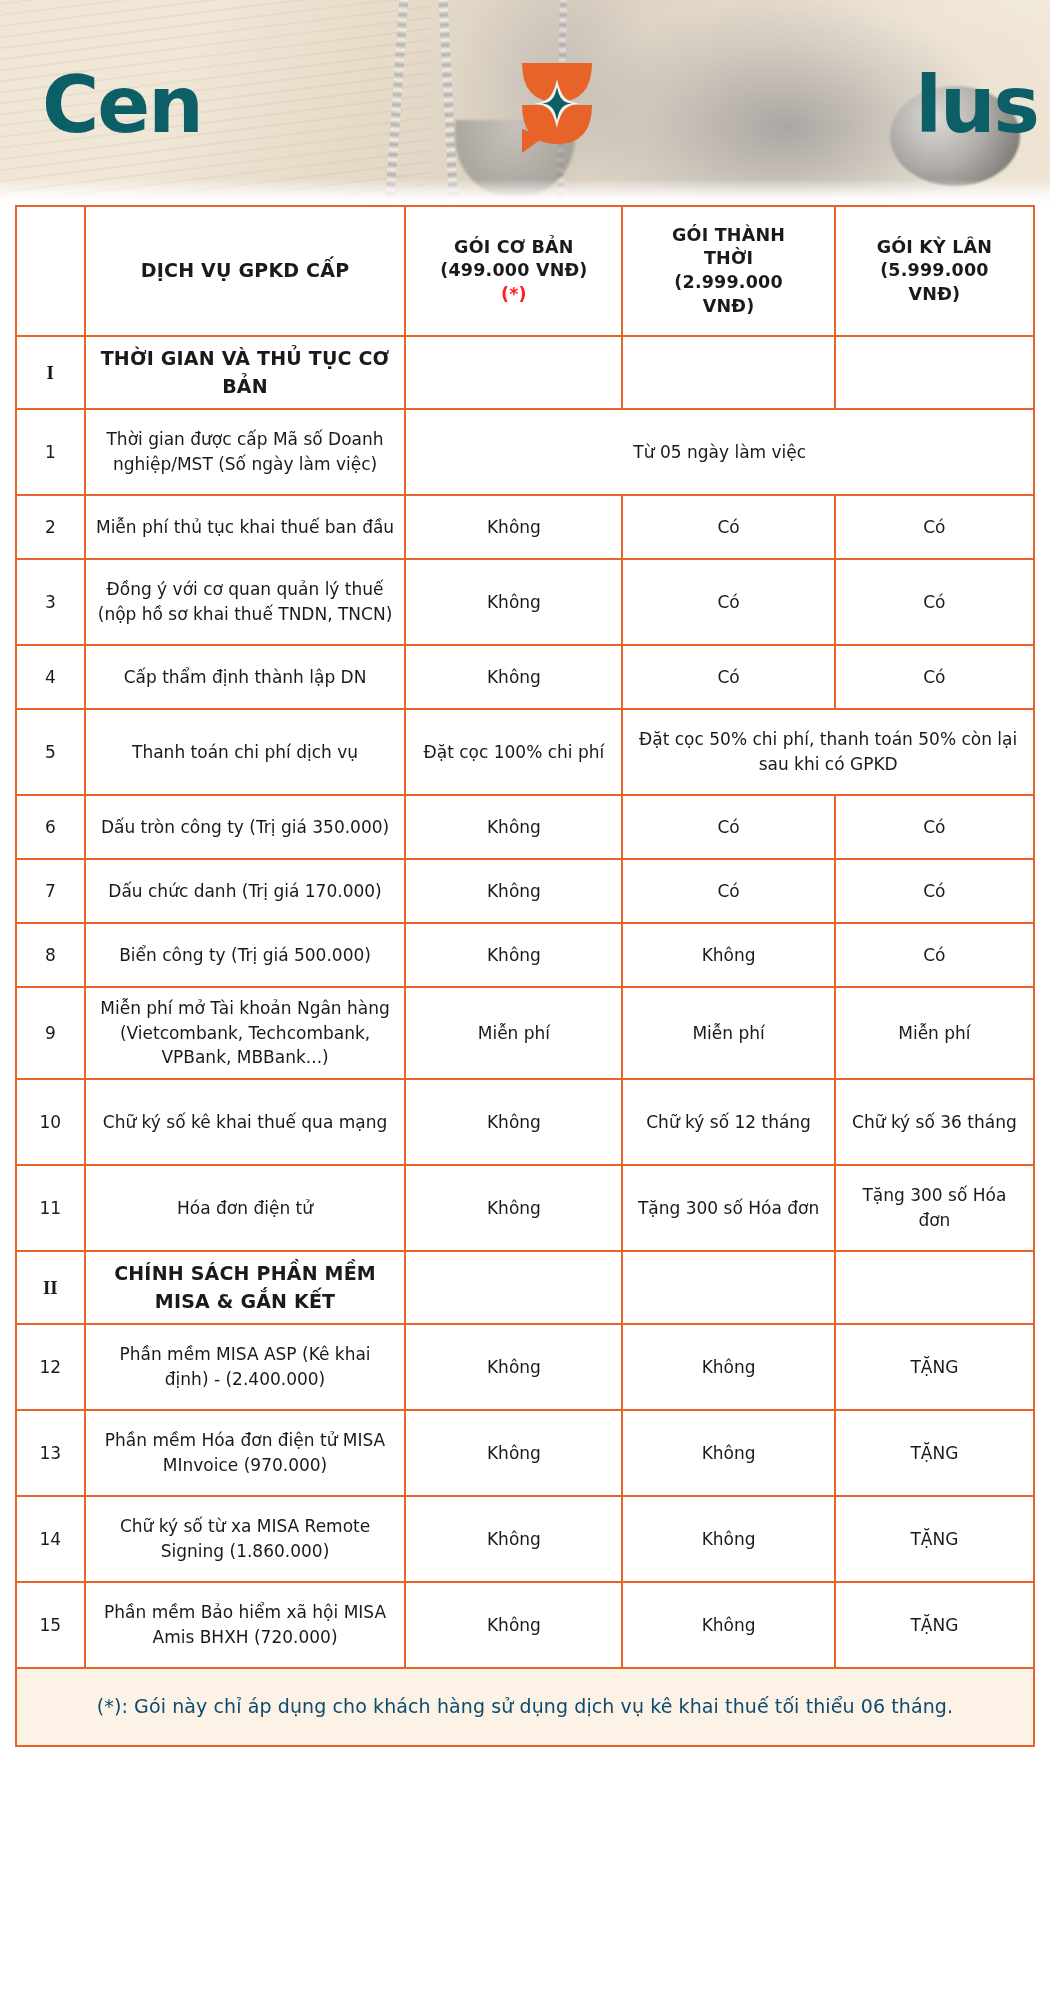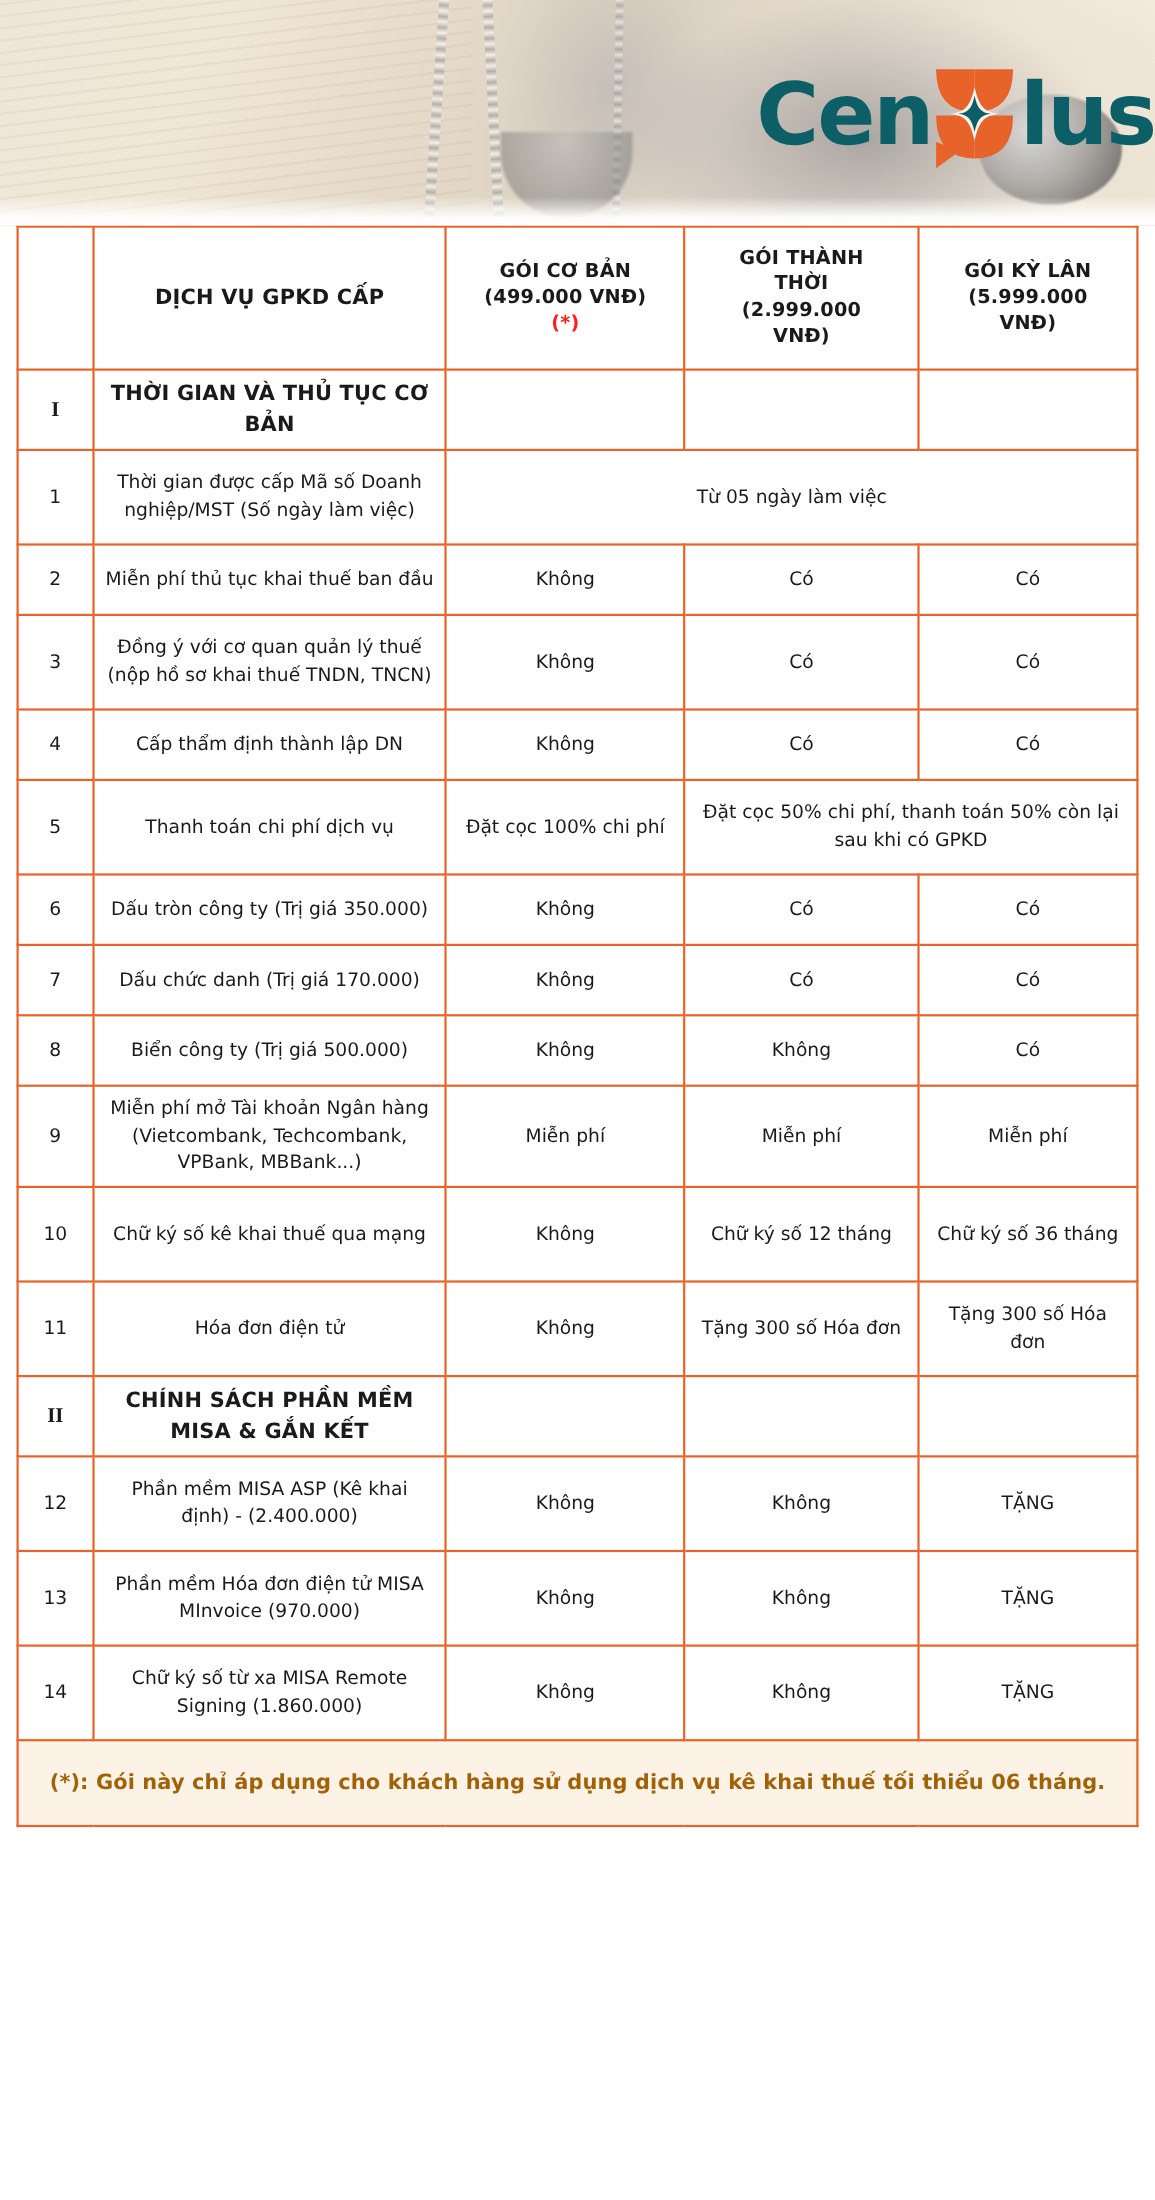--- a/index.html
+++ b/index.html
@@ -89,26 +89,26 @@
   .banner-fade {
     position: absolute;
     left: 0; right: 0; bottom: 0;
     height: 26px;
     background: linear-gradient(to bottom, rgba(255,255,255,0) 0%, rgba(255,255,255,0.92) 72%, #ffffff 100%);
   }
 
   
   .logo {
     position: absolute;
-    left: 0; right: 0;
+    left: 0; right: 12px;
     top: 55px;
     height: 100px;
     display: flex;
     align-items: center;
-    justify-content: flex-end;
+    justify-content: space-between;
     z-index: 5;
     padding-left: 42px;
   }
   .logo-text {
     font-family: "DejaVu Sans", sans-serif;
     font-weight: 700;
     font-size: 78px;
     letter-spacing: -2px;
     color: #0c5f66;
     line-height: 1;
@@ -186,22 +186,22 @@
     margin-top: 12px;
   }
   tr.section td { height: 56px; }
 
   tr.body td { height: 64px; }
   tr.body.tall td { height: 86px; }
 
   
   tr.note td {
     background: #fdf2e6;
-    color: #a16207;
-    font-weight: 700;
+    color: #0c4a6e;
+    font-weight: 400;
     font-size: 19px;
     height: 78px;
     border: 2px solid #e8632a;
     letter-spacing: .1px;
     margin-top: 44px;
   }
 </style>
 </head>
 <body>
 
@@ -388,20 +388,27 @@
         </tr>
 
         <tr class="body tall">
           <td class="idx">14</td>
           <td class="svc">Chữ ký số từ xa MISA Remote Signing (1.860.000)</td>
           <td>Không</td>
           <td>Không</td>
           <td>TẶNG</td>
         </tr>
 
+        <tr class="body tall">
+          <td class="idx">15</td>
+          <td class="svc">Phần mềm Bảo hiểm xã hội MISA Amis BHXH (720.000)</td>
+          <td>Không</td>
+          <td>Không</td>
+          <td>TẶNG</td>
+        </tr>
 
         <tr class="note">
           <td colspan="5">(*): Gói này chỉ áp dụng cho khách hàng sử dụng dịch vụ kê khai thuế tối thiểu 06 tháng.</td>
         </tr>
 
       </tbody>
     </table>
   </div>
 
 </div>

